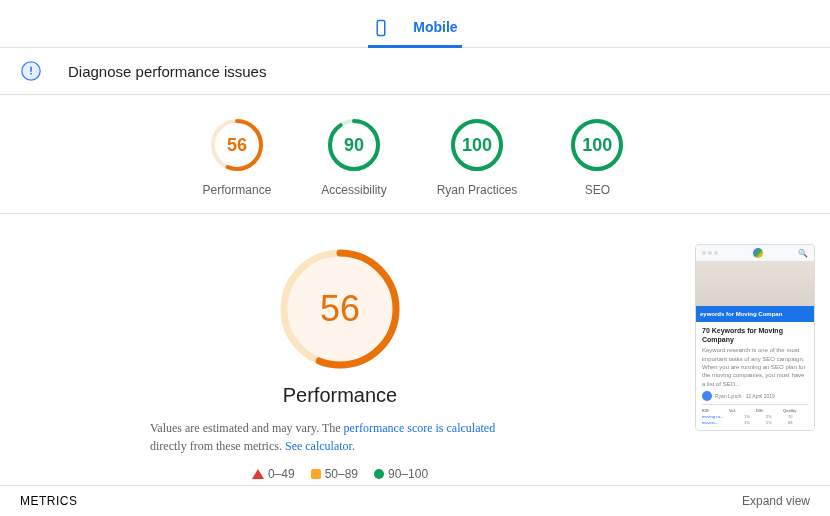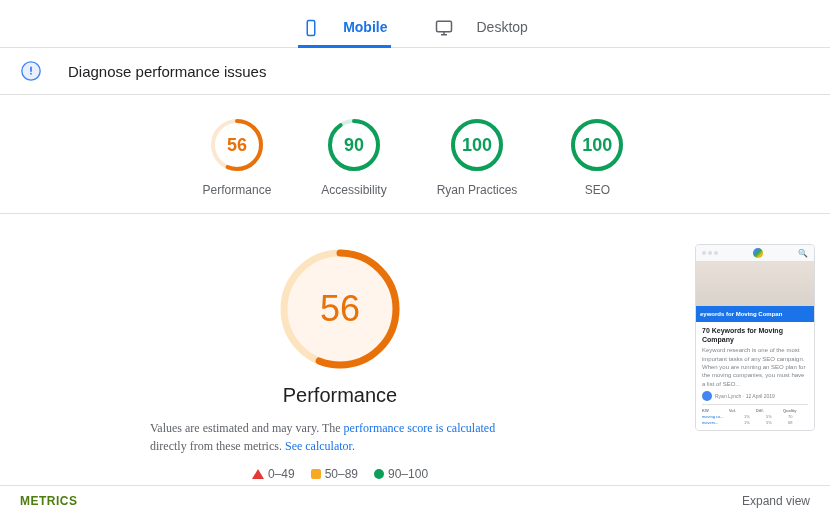--- a/index.html
+++ b/index.html
@@ -198,22 +198,22 @@
       align-items: center;
       padding: 8px 20px;
       border-top: 1px solid #e0e0e0;
       position: absolute;
       bottom: 0;
       left: 0;
       right: 0;
     }
     .metrics-label {
       font-size: 12px;
-      font-weight: 700;
-      color: #4d7c0f;
+      font-weight: 400;
+      color: #000000;
       letter-spacing: 0.5px;
     }
     .expand-label {
       font-size: 12px;
       color: #5f6368;
       cursor: pointer;
     }
 
     
     .phone-preview {
@@ -352,28 +352,20 @@
 
 <div class="page-wrapper">
 
   <div class="tab-bar">
     <div class="tab active">
       <svg class="tab-icon" viewBox="0 0 24 24" fill="none" stroke="#1a73e8" stroke-width="2">
         <rect x="7" y="2" width="10" height="20" rx="2" ry="2"></rect>
         <line x1="12" y1="18" x2="12" y2="18" stroke-width="3"></line>
       </svg>
       <span>Mobile</span>
-    </div>
-    <div class="tab">
-      <svg class="tab-icon" viewBox="0 0 24 24" fill="none" stroke="#5f6368" stroke-width="2">
-        <rect x="2" y="3" width="20" height="14" rx="2"></rect>
-        <line x1="8" y1="21" x2="16" y2="21"></line>
-        <line x1="12" y1="17" x2="12" y2="21"></line>
-      </svg>
-      <span>Desktop</span>
     </div>
   </div>
 
   <div class="diagnose-bar">
     <svg class="diagnose-icon" viewBox="0 0 24 24">
       <circle cx="12" cy="12" r="10" fill="#e8f0fe" stroke="#4285f4" stroke-width="1.5"></circle>
       <line x1="12" y1="8" x2="12" y2="12" stroke="#4285f4" stroke-width="2" stroke-linecap="round"></line>
       <circle cx="12" cy="15" r="1" fill="#4285f4"></circle>
     </svg>
     <span class="diagnose-title">Diagnose performance issues</span>

